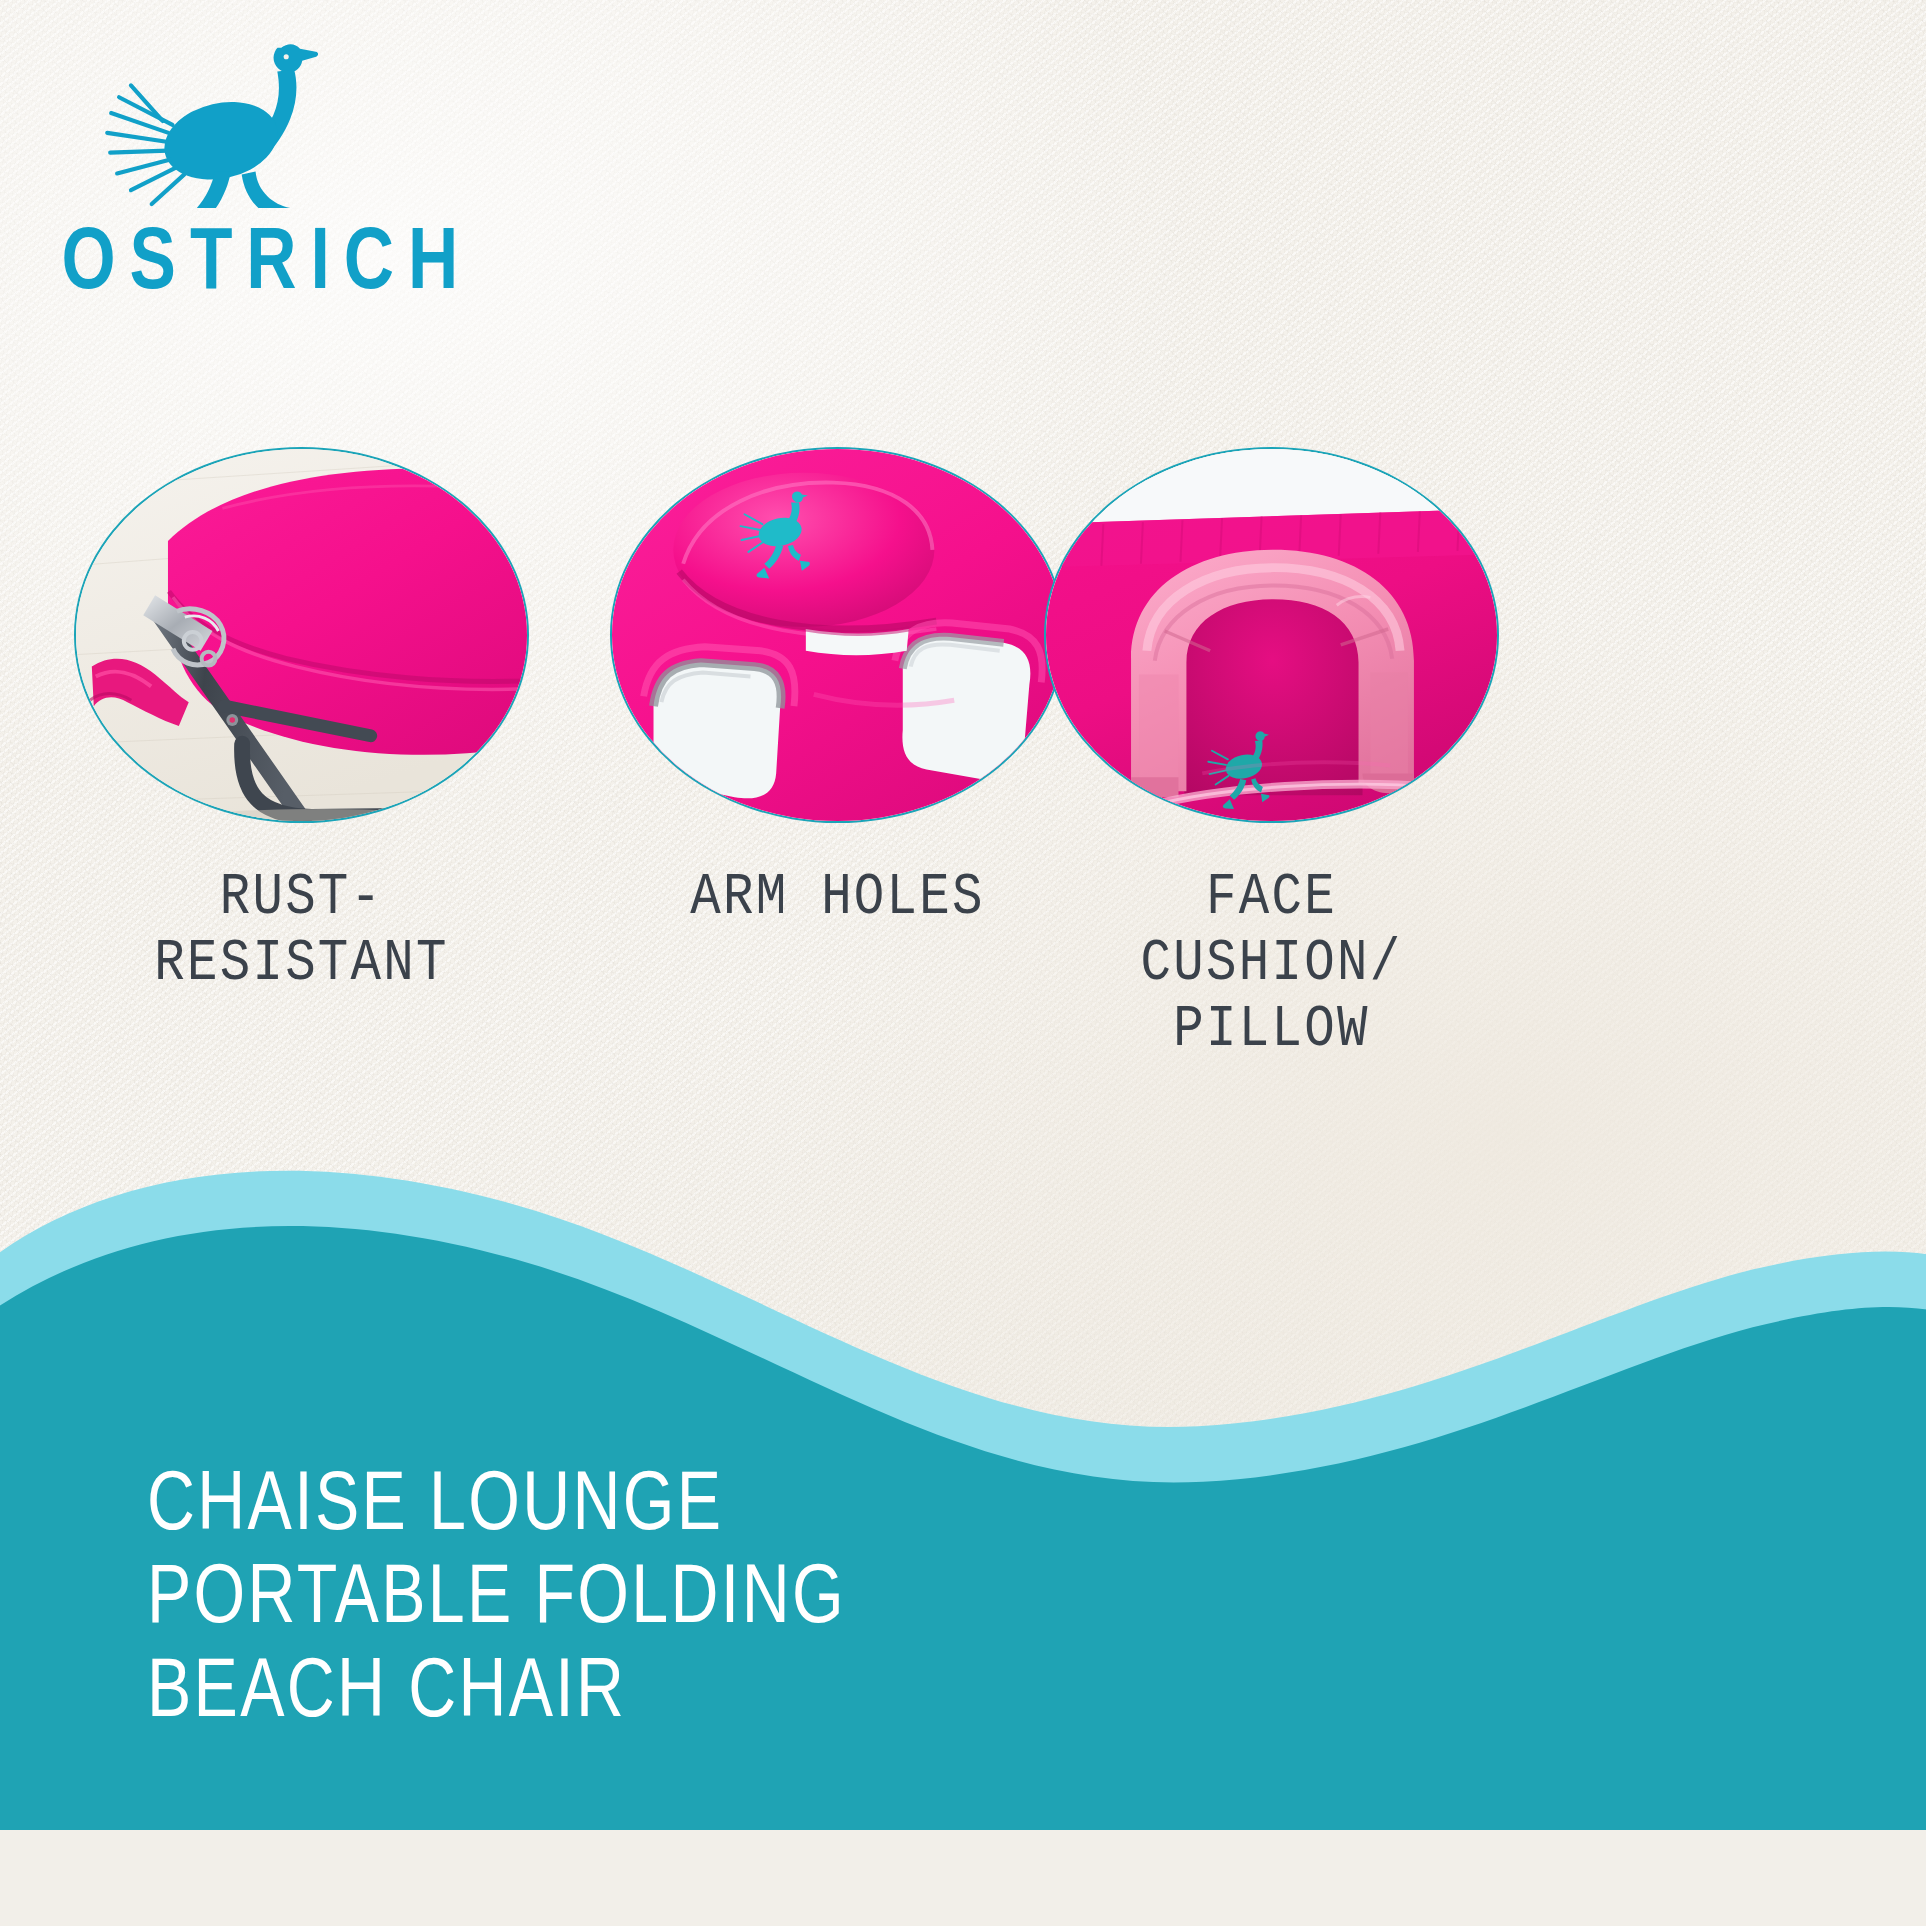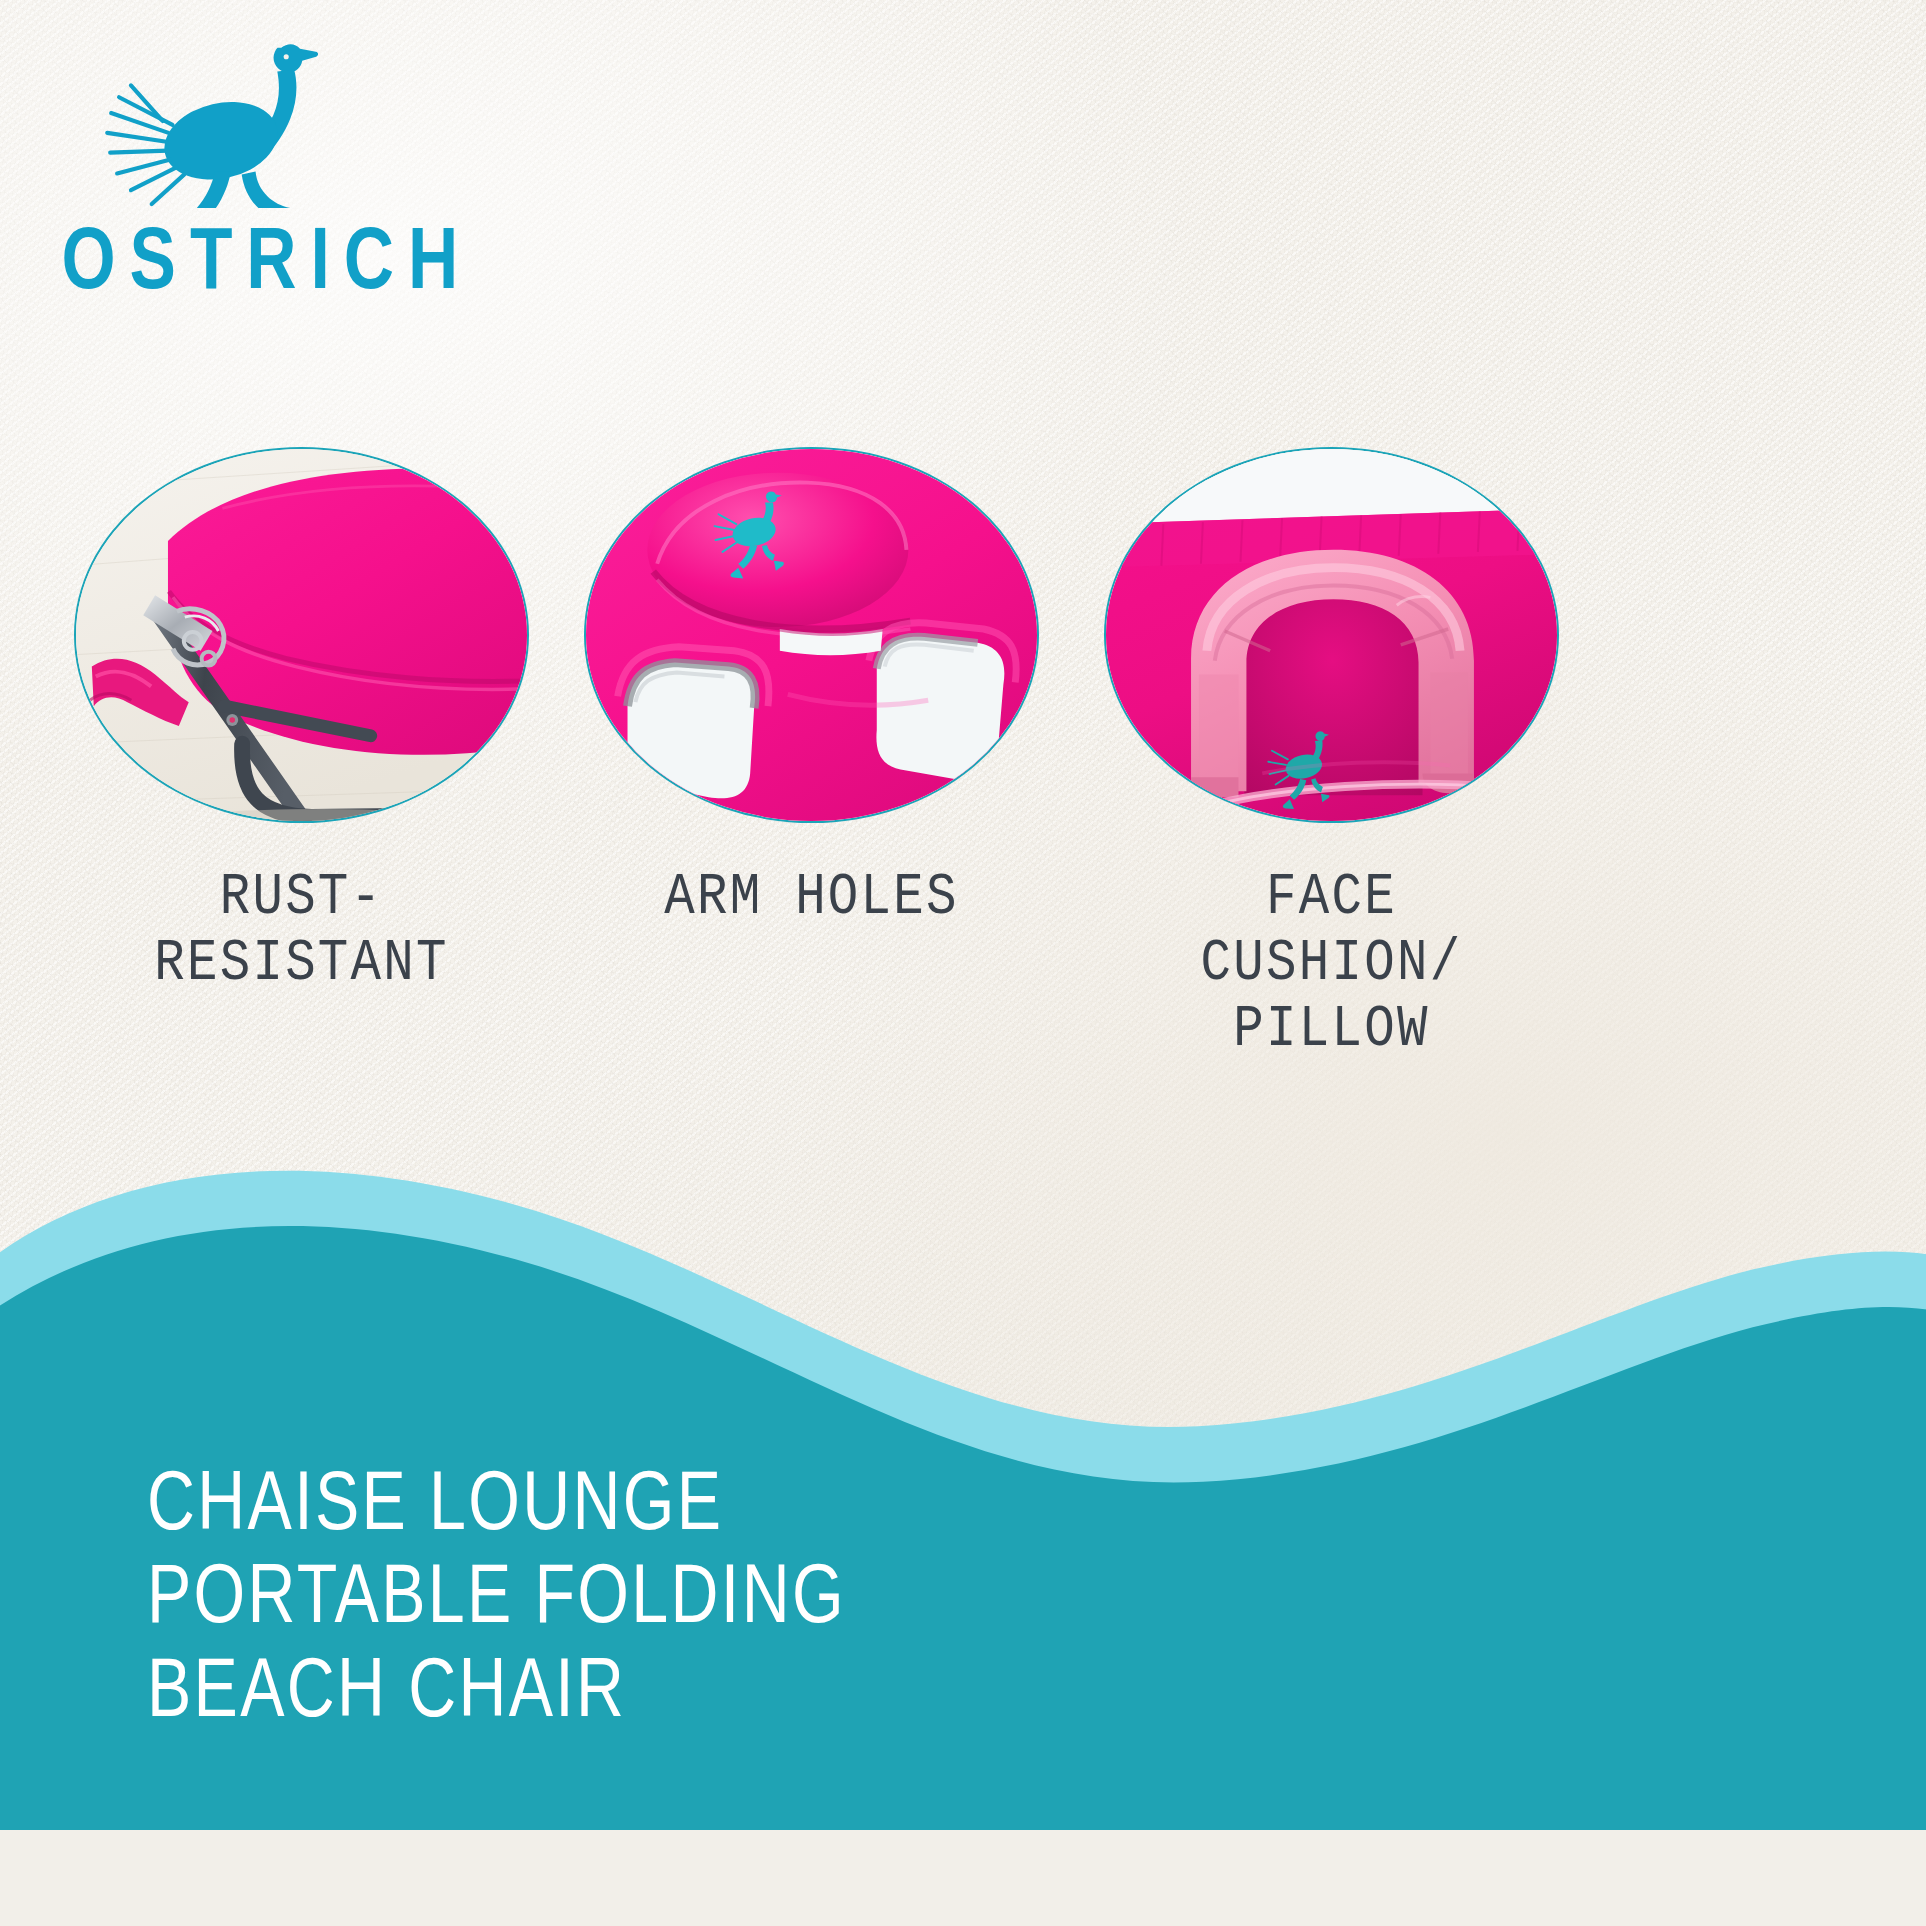--- a/index.html
+++ b/index.html
@@ -36,22 +36,22 @@
     font-size:87px;font-weight:700;letter-spacing:.20em;
     line-height:1;
     transform:scaleX(.80);transform-origin:center;
     white-space:nowrap;
   }
 
   
   .features{position:absolute;left:0;top:447px;width:1927px;height:733px;}
   .feature{position:absolute;top:0;width:455px;font-family:Liberation Mono, monospace;}
   .feature.f0{left:74px;}
-  .feature.f1{left:584px;}
-  .feature.f2{left:1104px;}
+  .feature.f1{left:610px;}
+  .feature.f2{left:1044px;}
 
   .circle{
     position:relative;width:455px;height:376px;
     margin:0 auto;
   }
   .circle-clip{
     position:absolute;left:0;top:0;width:455px;height:376px;
     border-radius:50%;
     overflow:hidden;
     box-sizing:border-box;

